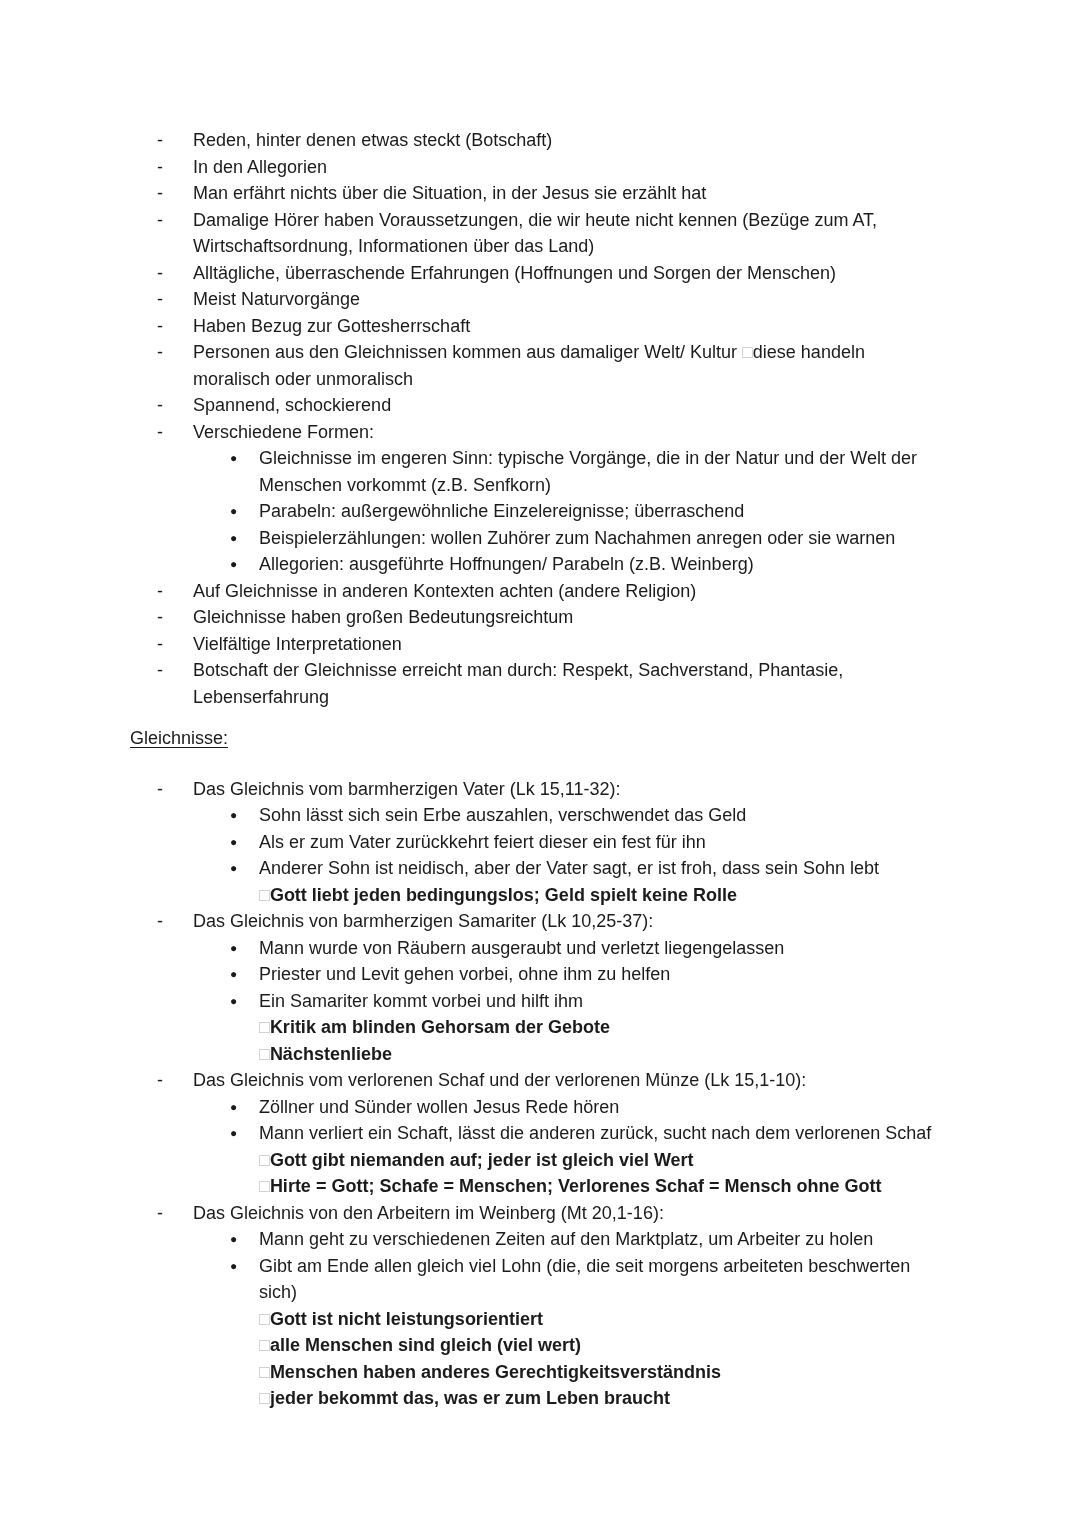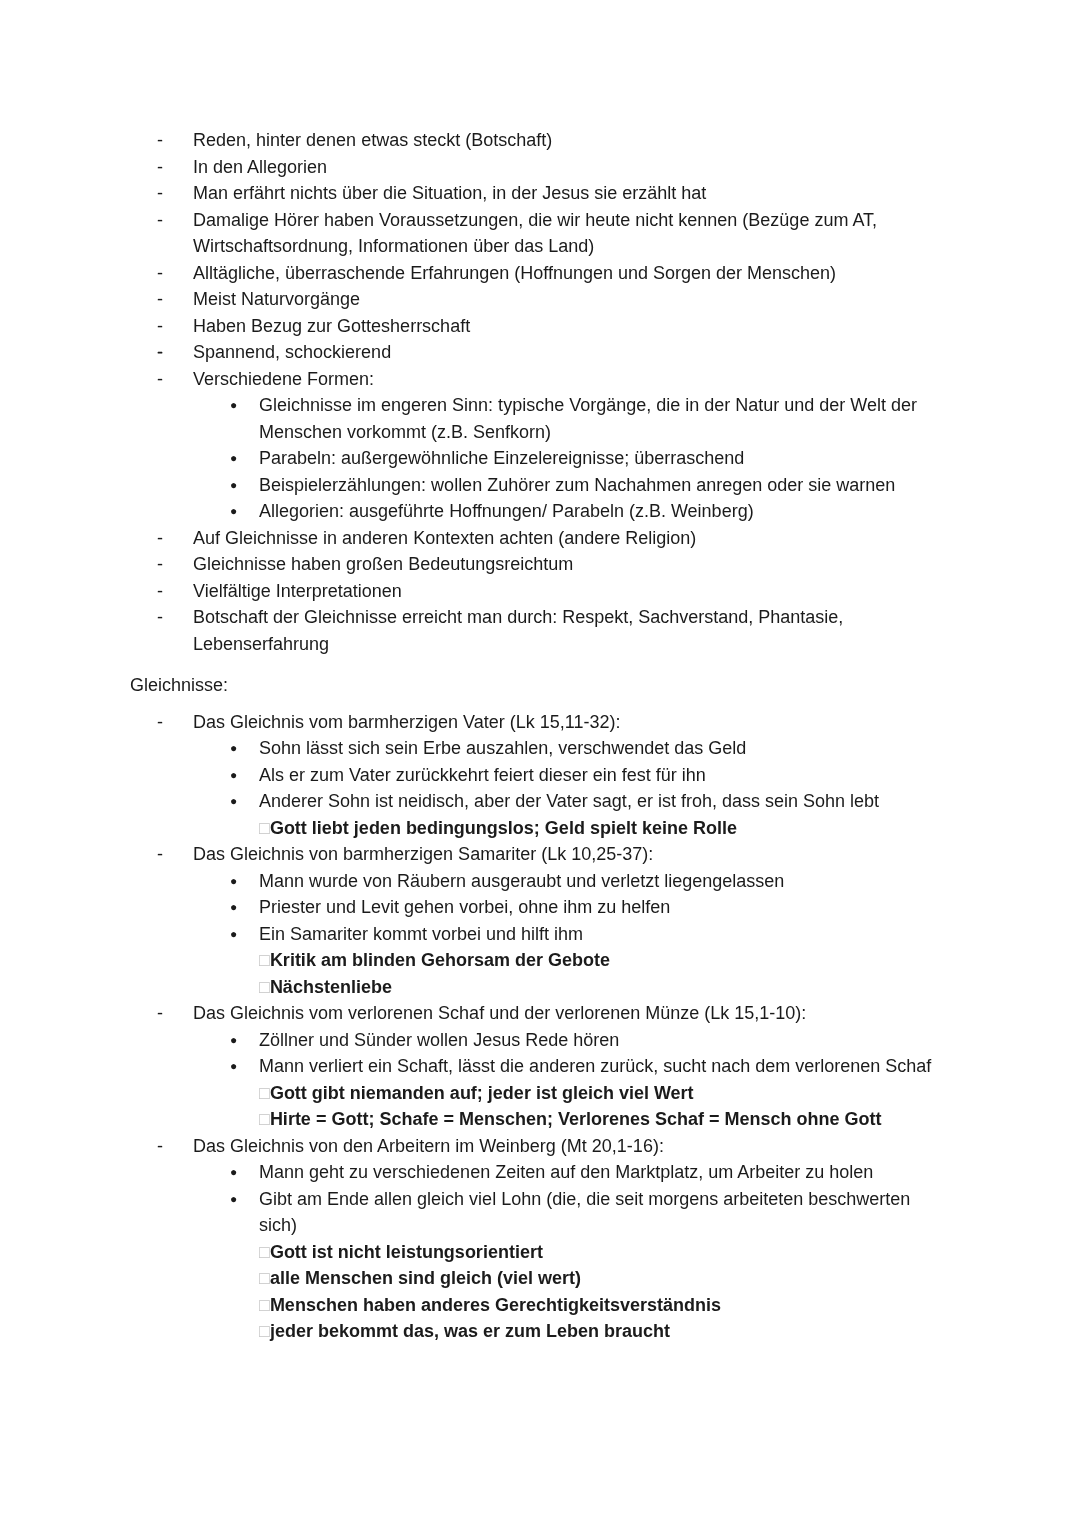--- a/index.html
+++ b/index.html
@@ -41,39 +41,41 @@
     left: 100px;
     top: 0;
     font-size: 12px;
   }
   .lvl3 { padding-left: 129px; font-weight: bold; }
   .box {
     color: #c6c6c6;
     white-space: normal;
   }
   .heading {
+    text-decoration: underline;
     text-underline-offset: 3px;
-    margin: 15px 0 10px 0;
+    margin: 15px 0 24px 0;
   }
 </style>
 </head>
 <body>
 
 <div class="page">
   <div class="content">
       <div class="list">
         <div class="li lvl1"><span class="marker">-</span><span class="text">Reden, hinter denen etwas steckt (Botschaft)</span></div>
         <div class="li lvl1"><span class="marker">-</span><span class="text">In den Allegorien</span></div>
         <div class="li lvl1"><span class="marker">-</span><span class="text">Man erfährt nichts über die Situation, in der Jesus sie erzählt hat</span></div>
         <div class="li lvl1"><span class="marker">-</span><span class="text">Damalige Hörer haben Voraussetzungen, die wir heute nicht kennen (Bezüge zum AT,
 Wirtschaftsordnung, Informationen über das Land)</span></div>
         <div class="li lvl1"><span class="marker">-</span><span class="text">Alltägliche, überraschende Erfahrungen (Hoffnungen und Sorgen der Menschen)</span></div>
         <div class="li lvl1"><span class="marker">-</span><span class="text">Meist Naturvorgänge</span></div>
         <div class="li lvl1"><span class="marker">-</span><span class="text">Haben Bezug zur Gottesherrschaft</span></div>
-        <div class="li lvl1"><span class="marker">-</span></div>
+        <div class="li lvl1"><span class="marker">-</span><span class="text">Personen aus den Gleichnissen kommen aus damaliger Welt/ Kultur <span class="box">□</span>diese handeln
+moralisch oder unmoralisch</span></div>
         <div class="li lvl1"><span class="marker">-</span><span class="text">Spannend, schockierend</span></div>
         <div class="li lvl1"><span class="marker">-</span><span class="text">Verschiedene Formen:</span></div>
         <div class="li lvl2"><span class="marker">●</span><span class="text">Gleichnisse im engeren Sinn: typische Vorgänge, die in der Natur und der Welt der
 Menschen vorkommt (z.B. Senfkorn)</span></div>
         <div class="li lvl2"><span class="marker">●</span><span class="text">Parabeln: außergewöhnliche Einzelereignisse; überraschend</span></div>
         <div class="li lvl2"><span class="marker">●</span><span class="text">Beispielerzählungen: wollen Zuhörer zum Nachahmen anregen oder sie warnen</span></div>
         <div class="li lvl2"><span class="marker">●</span><span class="text">Allegorien: ausgeführte Hoffnungen/ Parabeln (z.B. Weinberg)</span></div>
         <div class="li lvl1"><span class="marker">-</span><span class="text">Auf Gleichnisse in anderen Kontexten achten (andere Religion)</span></div>
         <div class="li lvl1"><span class="marker">-</span><span class="text">Gleichnisse haben großen Bedeutungsreichtum</span></div>
         <div class="li lvl1"><span class="marker">-</span><span class="text">Vielfältige Interpretationen</span></div>

